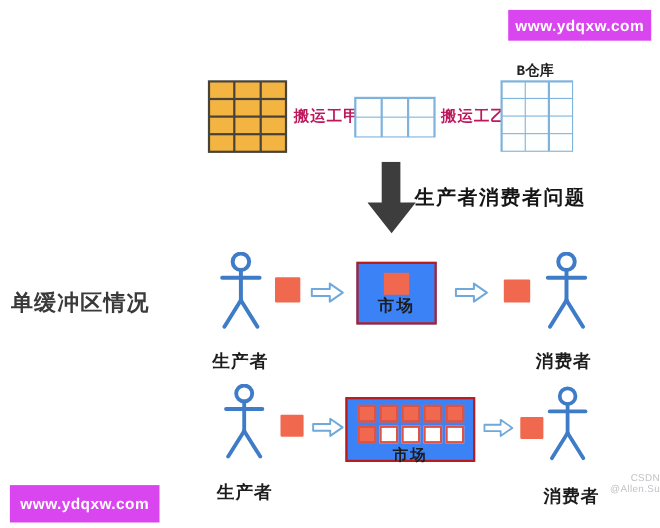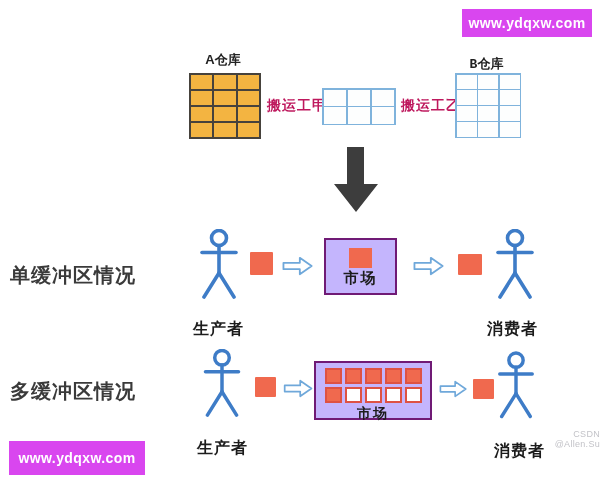--- a/index.html
+++ b/index.html
@@ -37,40 +37,39 @@
   .section-label { position:absolute; font-size:20px; font-weight:700; color:#3a3a3a; letter-spacing:1px; white-space:nowrap; }
   .person { position:absolute; }
   .person svg { width:100%; height:100%; display:block; }
   .person circle, .person line { stroke:#3E7CC7; stroke-width:3.6; fill:none; stroke-linecap:round; }
   .figure-label { position:absolute; font-size:16px; font-weight:600; color:#1c1c1c; letter-spacing:1px; white-space:nowrap;margin-top:20px; }
   .item { position:absolute; background:#F0694E; border-radius:1px; }
   .harrow { position:absolute; }
   .harrow svg { width:100%; height:100%; display:block; }
   .harrow polygon { fill:#fff; stroke:#6FA8DA; stroke-width:2; stroke-linejoin:round; }
 
-  .market { position:absolute; border:2px solid #701a75; background:#c4b5fd; box-sizing:border-box; }
+  .market { position:absolute; border:2px solid #b91c1c; background:#3b82f6; box-sizing:border-box; }
   .market-label { text-align:center; font-size:15px; font-weight:600; color:#1c1c1c; letter-spacing:2px; }
   .market-single { left:324px; top:238px; width:73px; height:57px; }
   .market-single .market-item { width:23px; height:20px; background:#F0694E; margin:8px auto 1px; }
   .market-multi { left:314px; top:361px; width:118px; height:59px; }
   .slots { display:grid; grid-template-columns:repeat(5,17px); gap:3px; justify-content:center; padding-top:5px; }
   .slot { width:17px; height:16px; border:2px solid #DE5244; background:#fff; box-sizing:border-box; }
   .slot.filled { background:#F0694E; }
   .market-multi .market-label { margin-top:2px; font-size:14px; }
 </style>
 </head>
 <body>
 
 <div class="canvas">
 
   <div class="wm wm-tr">www.ydqxw.com</div>
   <div class="wm wm-bl">www.ydqxw.com</div>
   <div class="credit">CSDN @Allen.Su</div>
 
-  <div class="top-label" style="left:189px; top:51px; width:68px;">A仓库</div>
   <div class="grid grid-dark grid-a" style="grid-template-columns: repeat(3, 1fr);">
       <div class="grid-cell"></div>
       <div class="grid-cell"></div>
       <div class="grid-cell"></div>
       <div class="grid-cell"></div>
       <div class="grid-cell"></div>
       <div class="grid-cell"></div>
       <div class="grid-cell"></div>
       <div class="grid-cell"></div>
       <div class="grid-cell"></div>
@@ -104,20 +103,21 @@
       <div class="grid-cell"></div>
       <div class="grid-cell"></div>
       <div class="grid-cell"></div>
     </div>
 
   <div class="darrow">
     <svg viewBox="0 0 44 66">
         <polygon points="13,0 30,0 30,37 44,37 22,65 0,37 13,37" fill="#3D3D3D"></polygon>
       </svg>
   </div>
+  <div class="main-title">生产者消费者问题</div>
 
   <div class="section-label" style="left:10px; top:262px;">单缓冲区情况</div>
 
   <div class="person" style="left:197px; top:229px; width:44px; height:70px;">
     <svg viewBox="0 0 44 70">
       <circle cx="22" cy="9" r="7.5"></circle>
       <line x1="22" y1="16.5" x2="22" y2="44"></line>
       <line x1="5" y1="23.5" x2="39" y2="23.5"></line>
       <line x1="22" y1="44" x2="7" y2="68"></line>
       <line x1="22" y1="44" x2="37" y2="68"></line>
@@ -150,21 +150,20 @@
     <svg viewBox="0 0 44 70">
       <circle cx="22" cy="9" r="7.5"></circle>
       <line x1="22" y1="16.5" x2="22" y2="44"></line>
       <line x1="5" y1="23.5" x2="39" y2="23.5"></line>
       <line x1="22" y1="44" x2="7" y2="68"></line>
       <line x1="22" y1="44" x2="37" y2="68"></line>
     </svg>
   </div>
   <div class="figure-label" style="left:487px; top:299px;">消费者</div>
 
-  <div class="section-label" style="left:10px; top:378px;">多缓冲区情况</div>
 
   <div class="person" style="left:200px; top:349px; width:44px; height:68px;">
     <svg viewBox="0 0 44 70">
       <circle cx="22" cy="9" r="7.5"></circle>
       <line x1="22" y1="16.5" x2="22" y2="44"></line>
       <line x1="5" y1="23.5" x2="39" y2="23.5"></line>
       <line x1="22" y1="44" x2="7" y2="68"></line>
       <line x1="22" y1="44" x2="37" y2="68"></line>
     </svg>
   </div>

